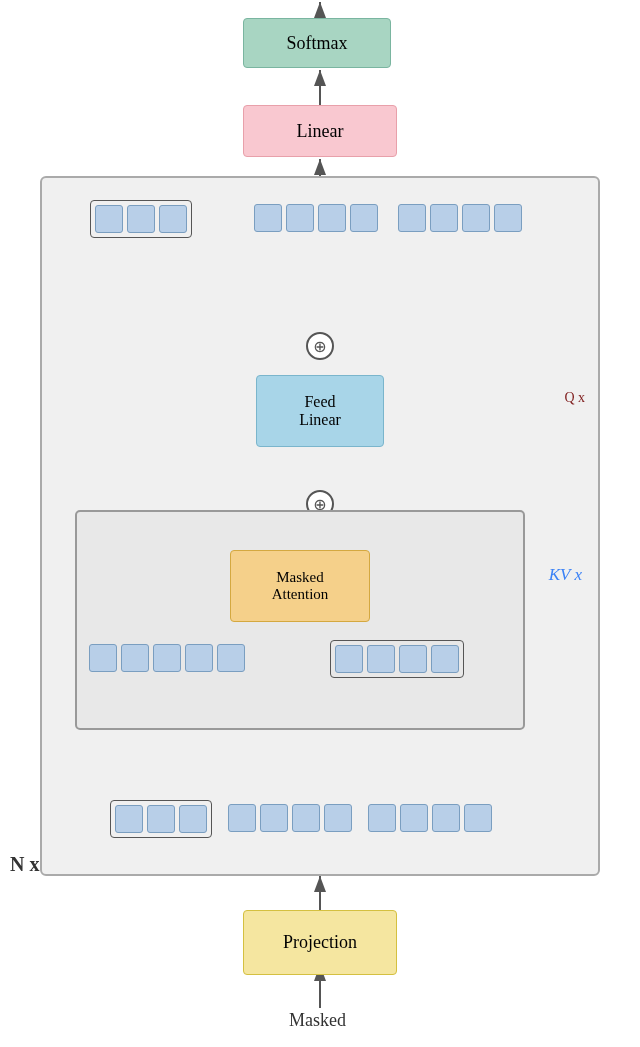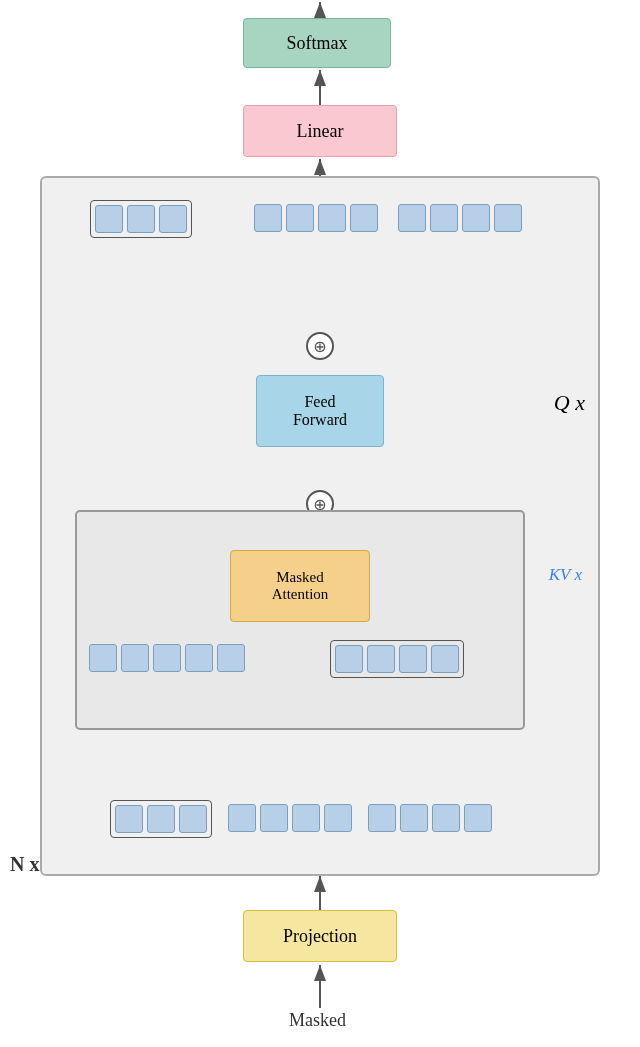--- a/index.html
+++ b/index.html
@@ -115,23 +115,22 @@
       border-radius: 4px;
       display: flex; align-items: center; justify-content: center;
       text-align: center;
       font-size: 16px;
     }
 
     
     .label-qx {
       position: absolute;
       right: 55px; top: 390px;
-      font-size: 22px;
-      color: #000000;
-      font-style: italic;
+      font-size: 14px;
+      color: #7f1d1d;
     }
 
     
     .inner-box {
       position: absolute;
       left: 75px; top: 510px;
       width: 450px; height: 220px;
       background: #e8e8e8;
       border: 2px solid #999;
       border-radius: 5px;
@@ -172,21 +171,21 @@
     
     .tokens-bottom {
       position: absolute;
       left: 110px; top: 800px;
     }
 
     
     .box-projection {
       position: absolute;
       left: 243px; top: 910px;
-      width: 154px; height: 52px;
+      width: 154px; height: 65px;
       background: #f5e6a0;
       border: 1.5px solid #d4c040;
       border-radius: 4px;
       display: flex; align-items: center; justify-content: center;
       font-size: 18px;
     }
 
     
     .label-input {
       position: absolute;
@@ -304,21 +303,21 @@
   </div>
 
   <div class="add1">
     <div class="add-circle">
       <span>⊕</span>
     </div>
   </div>
 
   <div class="box-feedforward">
     <span style="white-space:pre-line;">Feed
-Forward</span>
+Linear</span>
   </div>
 
   <div class="label-qx">
     <span>Q x</span>
   </div>
 
   <div class="add2">
     <div class="add-circle">
       <span>⊕</span>
     </div>

